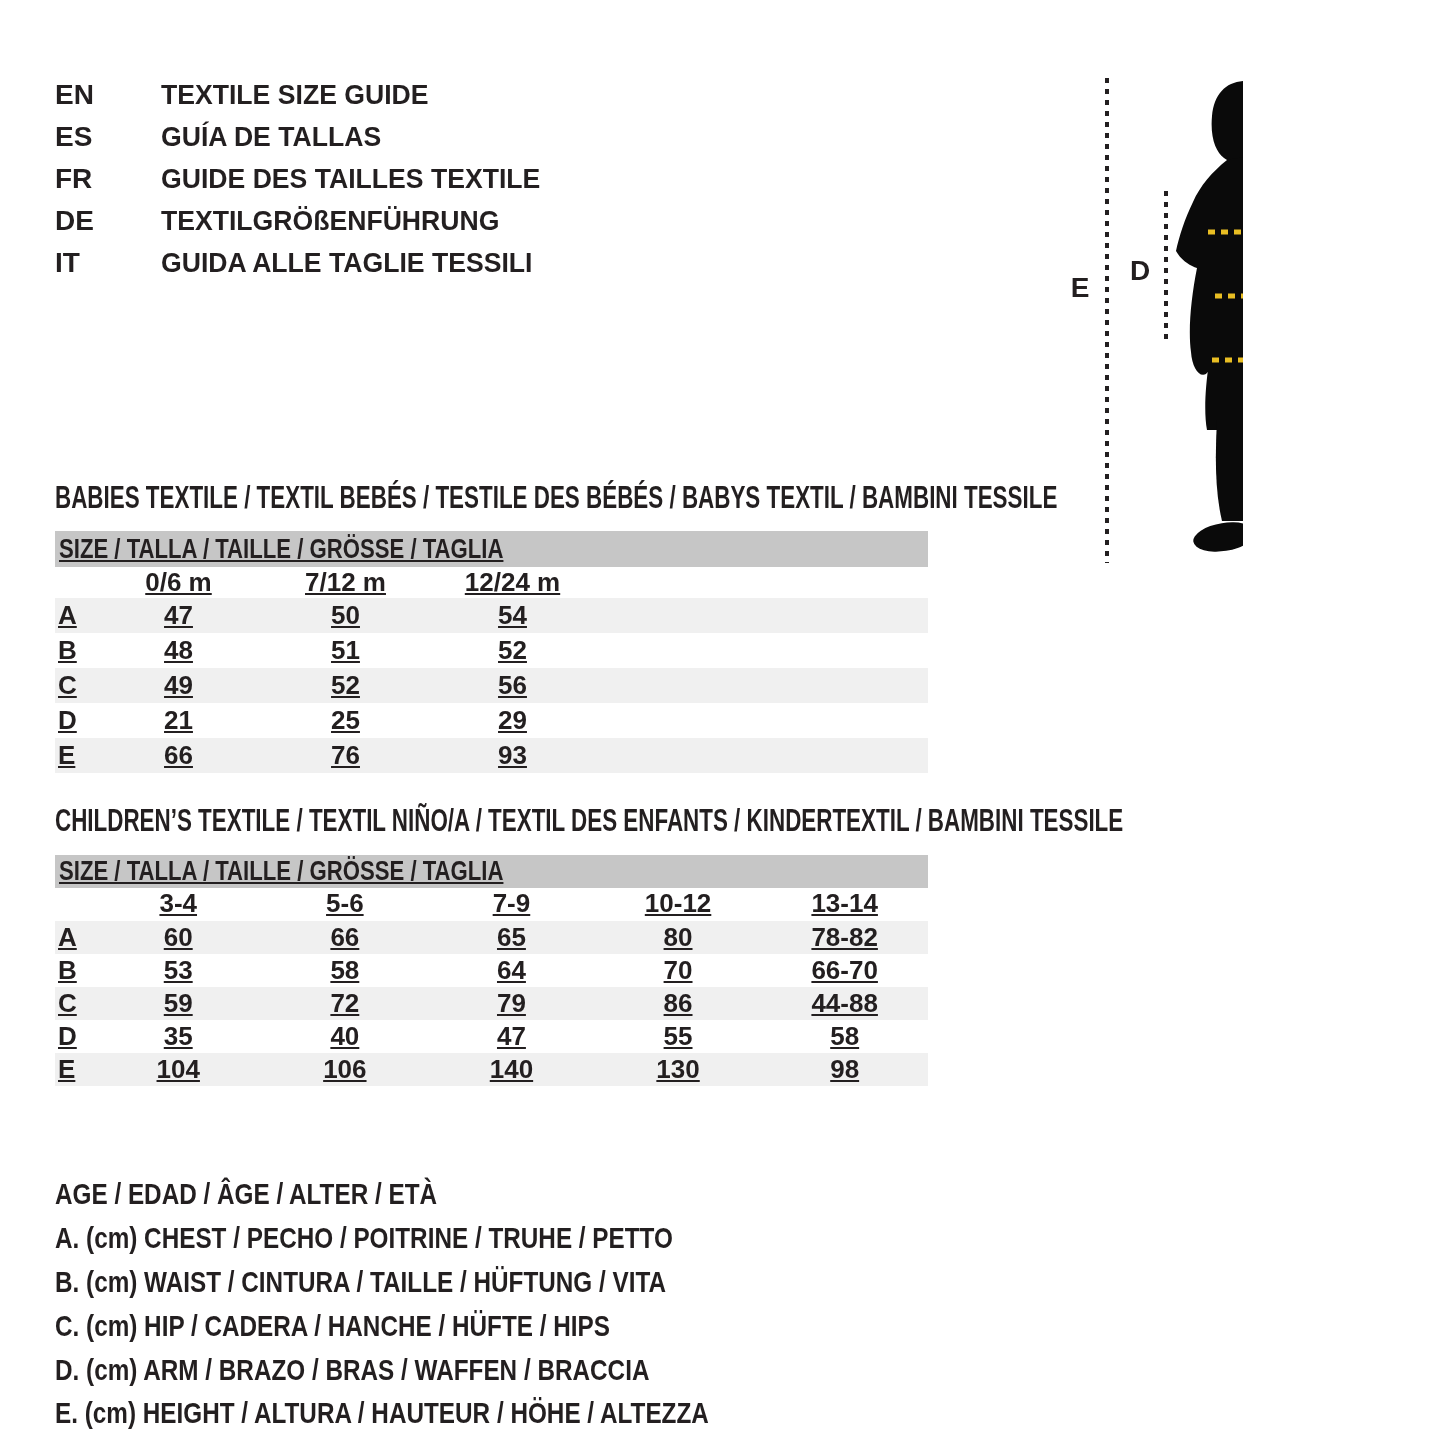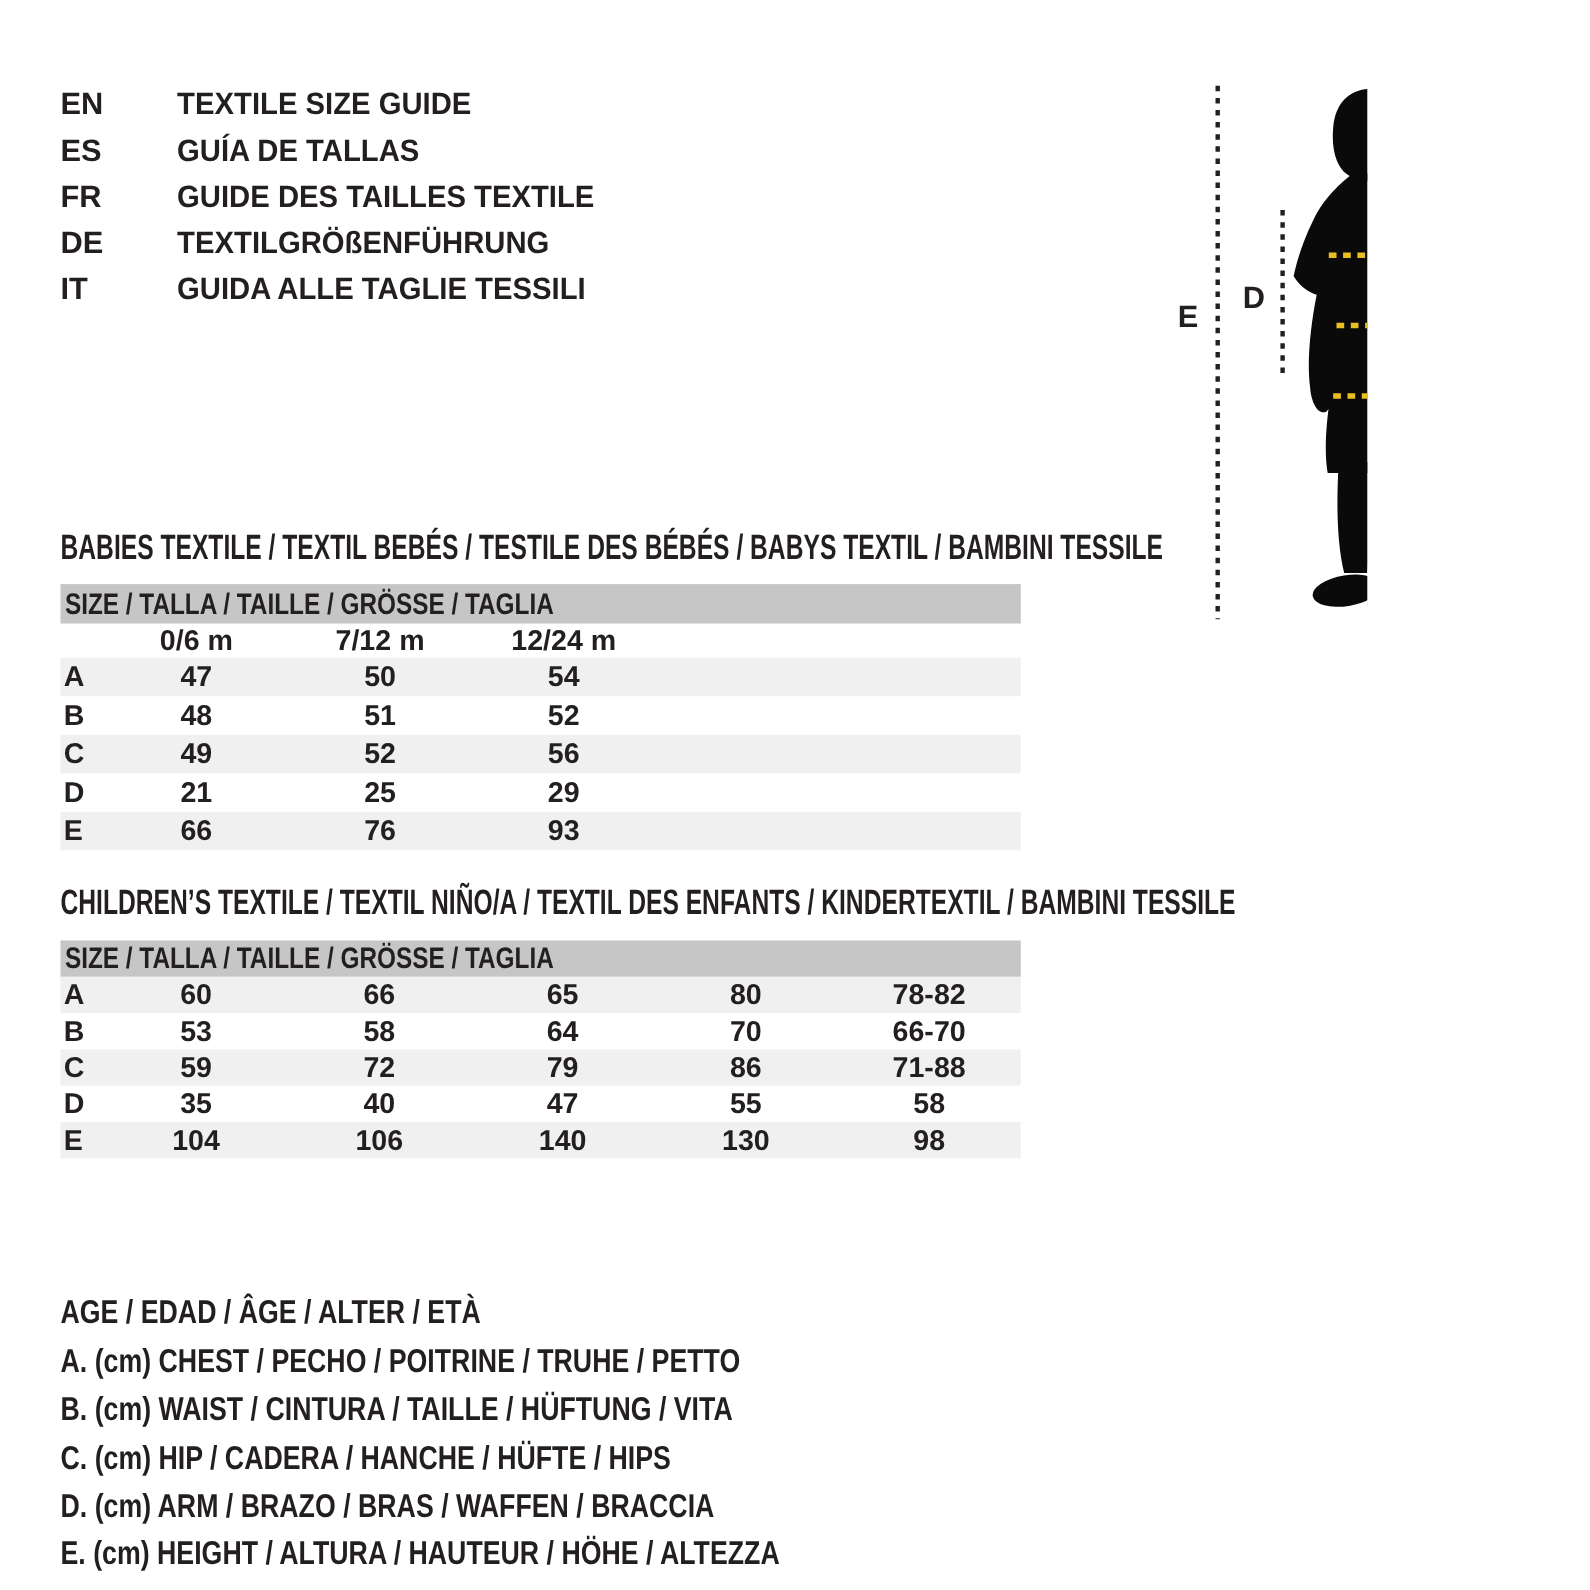--- a/index.html
+++ b/index.html
@@ -14,21 +14,21 @@
   
   .lang-code{position:absolute;left:55px;height:42px;line-height:42px;font-size:28px;font-weight:700;}
   .lang-title{position:absolute;left:125px;height:42px;line-height:42px;font-size:28px;font-weight:700;margin-left:36px;}
   .lang-title .cond{transform:scaleX(0.95);}
 
   
   .sec-title{position:absolute;left:55px;height:46px;line-height:46px;font-size:32px;font-weight:700;}
   .sec-title .cond{transform:scaleX(0.70);}
 
   
-  .stable{position:absolute;left:55px;width:873px;}
+  .stable{position:absolute;left:55px;width:873px;text-decoration:underline;}
   .size-bar{background:var(--bar,#c6c6c6);display:flex;align-items:center;padding-left:4px;box-sizing:border-box;}
   .size-bar .cond{transform:scaleX(0.82);font-size:27px;font-weight:700;}
   .col-head{display:flex;align-items:flex-start;background:#fff;}
   .trow{display:flex;align-items:center;height:var(--rowh);}
   .trow.alt{background:var(--alt,#f0f0f0);}
   .lc{width:40px;padding-left:3px;box-sizing:border-box;font-size:26px;font-weight:700;text-align:left;}
   .vc{width:167px;text-align:center;font-size:26px;font-weight:700;}
 
   
   .legend-line{position:absolute;left:55px;height:44px;line-height:44px;font-size:30px;font-weight:700;margin-top:38px;}
@@ -161,20 +161,28 @@
           <div class="vc">93</div>
         </div>
       </div>
   </div>
 
   <div class="sec-title" style="top:797px"><span class="cond">CHILDREN’S TEXTILE / TEXTIL NIÑO/A / TEXTIL DES ENFANTS / KINDERTEXTIL / BAMBINI TESSILE</span></div>
   <div class="stable" style="top:855px;--rowh:33px">
     <div class="size-bar" style="height:33px">
         <span class="cond">SIZE / TALLA / TAILLE / GRÖSSE / TAGLIA</span>
       </div>
+    <div class="col-head" style="height:33px">
+        <div class="lc"></div>
+        <div class="vc">3-4</div>
+        <div class="vc">5-6</div>
+        <div class="vc">7-9</div>
+        <div class="vc">10-12</div>
+        <div class="vc">13-14</div>
+      </div>
     <div class="rows">
         <div class="trow alt">
           <div class="lc">A</div>
           <div class="vc">60</div>
           <div class="vc">66</div>
           <div class="vc">65</div>
           <div class="vc">80</div>
           <div class="vc">78-82</div>
         </div>
         <div class="trow">
@@ -184,21 +192,21 @@
           <div class="vc">64</div>
           <div class="vc">70</div>
           <div class="vc">66-70</div>
         </div>
         <div class="trow alt">
           <div class="lc">C</div>
           <div class="vc">59</div>
           <div class="vc">72</div>
           <div class="vc">79</div>
           <div class="vc">86</div>
-          <div class="vc">71-88</div>
+          <div class="vc">44-88</div>
         </div>
         <div class="trow">
           <div class="lc">D</div>
           <div class="vc">35</div>
           <div class="vc">40</div>
           <div class="vc">47</div>
           <div class="vc">55</div>
           <div class="vc">58</div>
         </div>
         <div class="trow alt">

